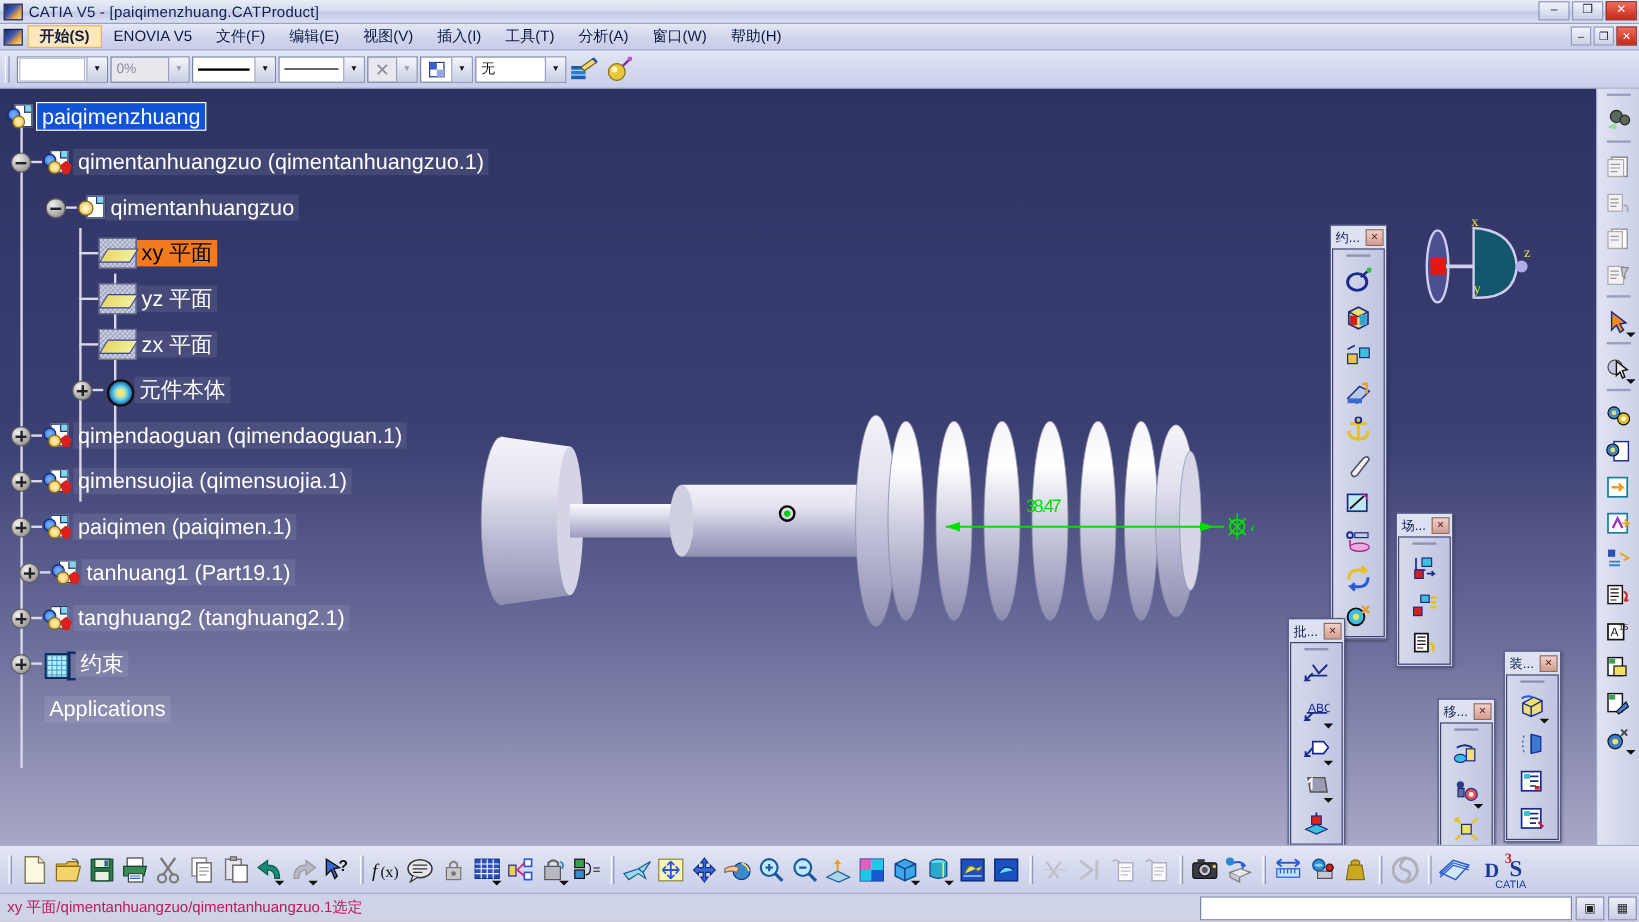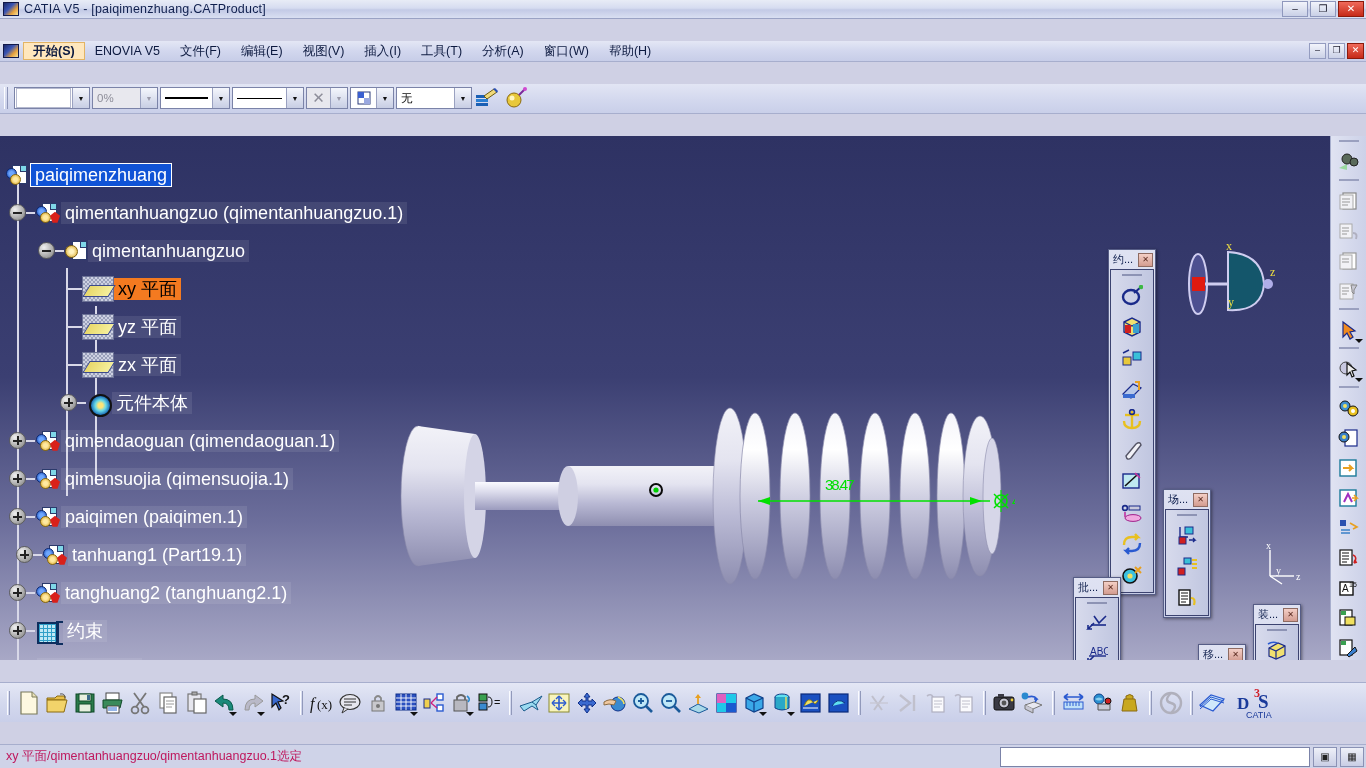--- a/index.html
+++ b/index.html
@@ -8,21 +8,21 @@
     width: 1366px; height: 768px;
     overflow: hidden;
     font-family: "Liberation Sans", sans-serif;
     font-size: 12px;
     background: #d4d0c8;
   }
   #app {
     position: relative;
     width: 1366px; height: 768px;
     background: #cfd0e4;
-    display: flex; flex-direction: column; gap: 22px;
+    display: flex; flex-direction: column;
   }
 
   
   .titlebar {
     height: 20px;
     background: linear-gradient(to bottom, #e8ecf6 0%, #d6dcf0 45%, #c3cae6 55%, #d9dff2 100%);
     border-bottom: 1px solid #9aa2c4;
     display: flex; align-items: center;
     padding-left: 3px;
     position: relative;
@@ -112,21 +112,21 @@
   .tbtn-img { width: 26px; height: 26px; display:flex; align-items:center; justify-content:center; }
 
   
   .mainwrap { flex: 1 1 auto; display: flex; position: relative; min-height: 0; }
   .viewport {
     flex: 1 1 auto; position: relative; overflow: hidden;
     background: linear-gradient(to bottom, #2e3263 0%, #3b3f72 46%, #6d6f9c 74%, #a8a8c6 100%);
   }
 
   
-  .tree { position: absolute; left: 0; top: 20px; width: 560px; }
+  .tree { position: absolute; left: 0; top: 4px; width: 560px; }
   .trow { position: relative; height: 38px; display: flex; align-items: center; }
   .tlabel {
     color: #fff; font-size: 18px; line-height: 1;
     padding: 2px 4px; white-space: nowrap;
     background: rgba(255,255,255,0.09);
   }
   .tlabel.sel-blue { background: #1053d6; outline: 1px solid #fff; color:#fff; }
   .tlabel.sel-orange { background: #f47a20; color: #000000; }
   .node-icons { display: flex; align-items: center; flex: 0 0 auto; }
 
@@ -228,21 +228,21 @@
   }
   .vline {
     position: absolute; background: #d8d8e8; width: 2px;
   }
   .hline {
     position: absolute; background: #d8d8e8; height: 2px;
   }
 
   
   .model { position: absolute; left: 400px; top: 250px; width: 620px; height: 230px; }
-  .dimension { position: absolute; left: 755px; top: 352px; width: 260px; height: 22px; }
+  .dimension { position: absolute; left: 785px; top: 352px; width: 260px; height: 22px; }
   .dim-text {
     position:absolute; left: 70px; top: -12px; color:#00e000; font-size:15px;
     font-family: "Liberation Sans", sans-serif; letter-spacing: -2px;
   }
 
   
   .compass { position:absolute; right: 38px; top: 100px; width: 110px; height: 95px; }
   .axis-lr { position: absolute; right: 24px; bottom: 74px; width: 42px; height: 46px; color:#fff; }
 
   

